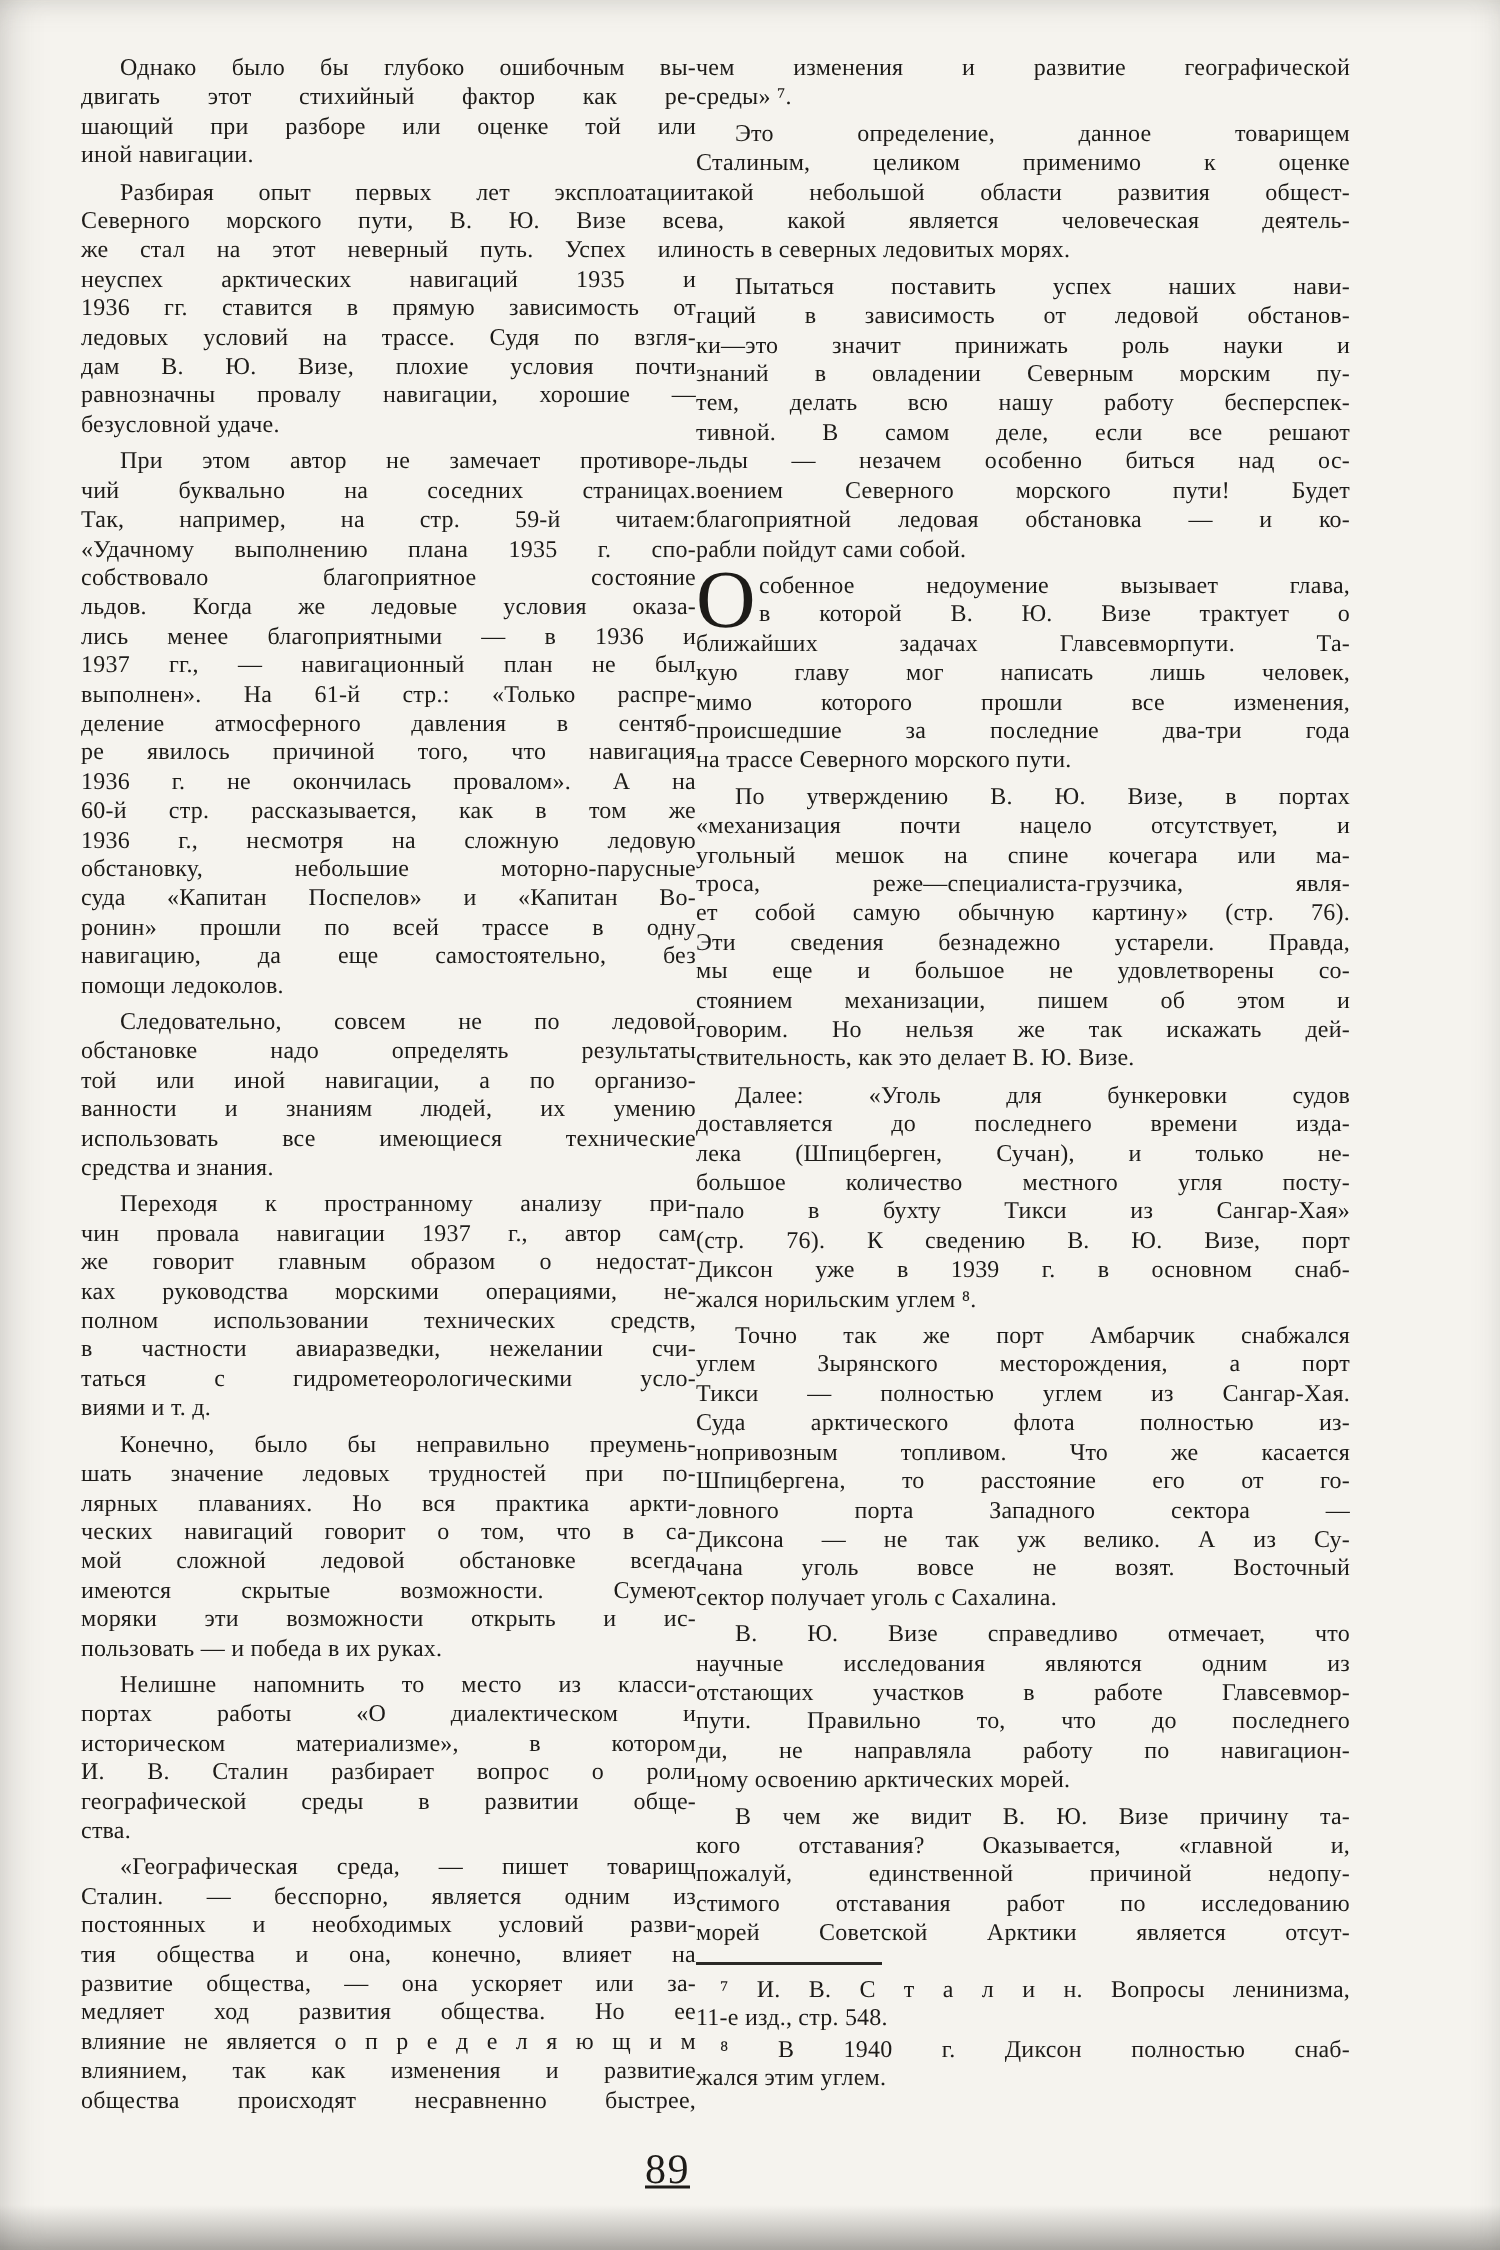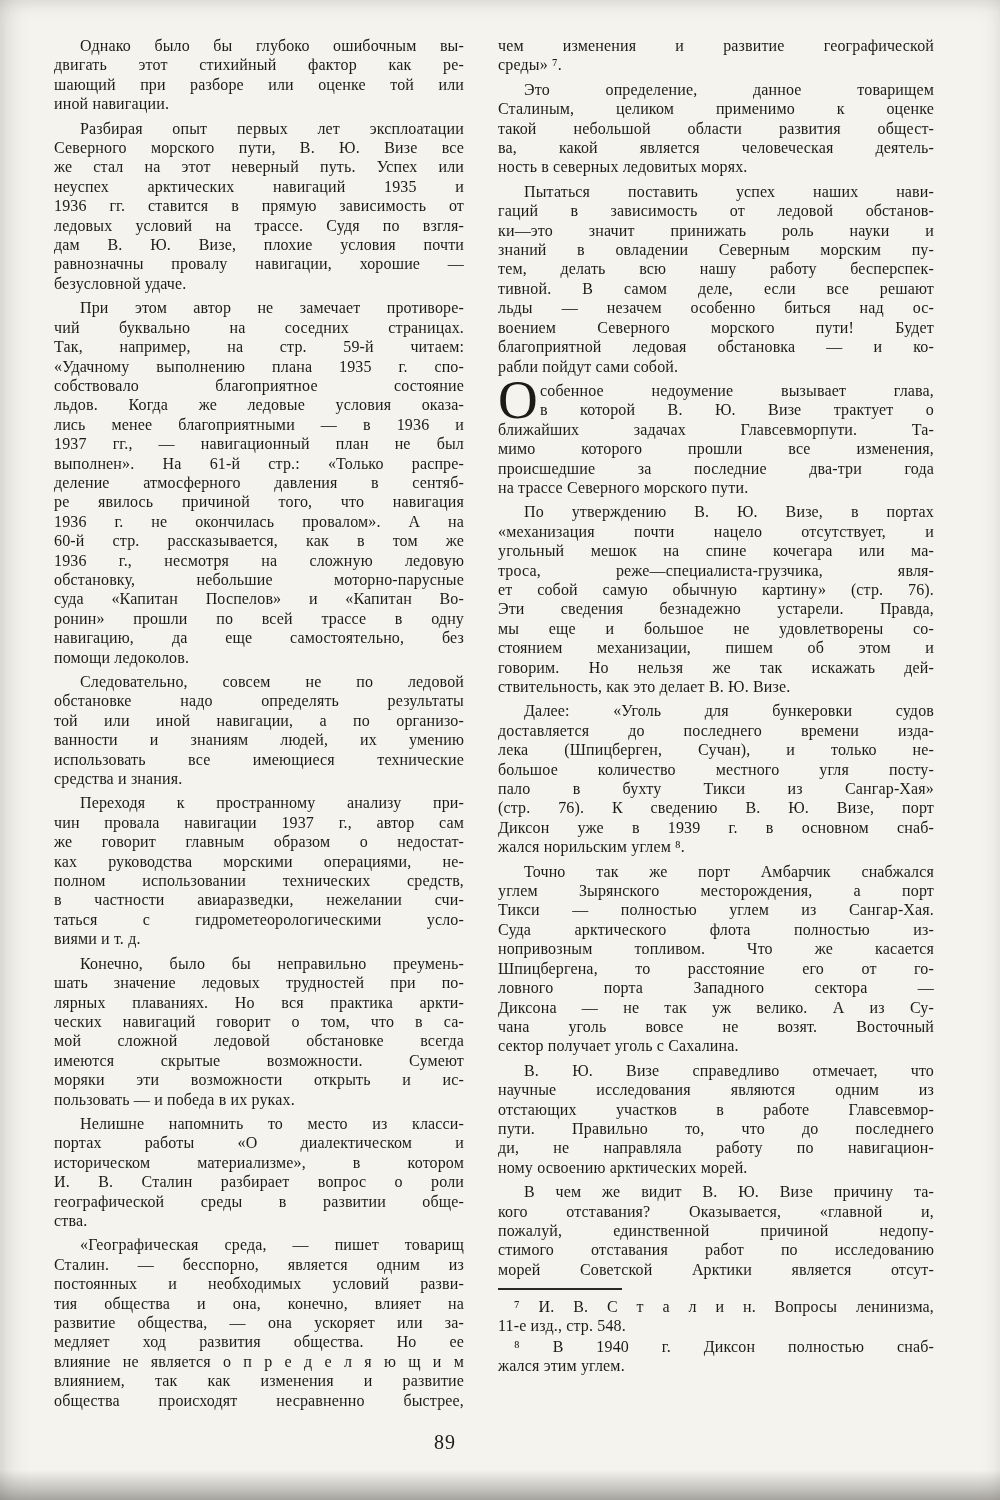--- a/index.html
+++ b/index.html
@@ -16,21 +16,21 @@
     position:absolute; inset:0;
     pointer-events:none;
     box-shadow:
       inset 20px 0 26px -18px rgba(95,93,88,0.30),
       inset -14px 0 22px -16px rgba(95,93,88,0.20),
       inset 0 16px 20px -14px rgba(95,93,88,0.18);
     z-index:3;
   }
   .columns {
     position:absolute; top:36px; left:54px;
-    display:flex; gap:34px;
+    display:flex; 
   }
   .col-left  { width:410px; }
   .col-right { width:436px; }
   .para { margin-bottom:5px; }
   .line {
     font-size:16px;
     line-height:19.4px;
     text-align:justify;
     text-align-last:justify;
     -moz-text-align-last:justify;
@@ -50,21 +50,21 @@
     border-top:2px solid #2b2926;
     margin:9px 0 7px 0;
   }
   .footnote .line { font-size:16px; line-height:19px; }
   .footnote .line.indent { text-indent:16px; }
   .footnote { margin-bottom:2px; }
   .pageno-wrap {
     position:absolute; top:1431px; left:0; width:890px;
     text-align:center;
   }
-  .pageno { font-size:20px; letter-spacing:1px; }
+  .pageno { font-size:28px; letter-spacing:1px;text-decoration:underline; }
   .bottom-shadow {
     position:absolute; left:0; right:0; bottom:0; height:30px;
     background:linear-gradient(to bottom, rgba(108,106,101,0) 0%, rgba(108,106,101,0.55) 100%);
     z-index:2;
   }
 </style>
 </head>
 <body>
 
 <div class="page">
@@ -178,20 +178,21 @@
           <div class="line">льды — незачем особенно биться над ос-</div>
           <div class="line">воением Северного морского пути! Будет</div>
           <div class="line">благоприятной ледовая обстановка — и ко-</div>
           <div class="line lastline">рабли пойдут сами собой.</div>
         </div>
         <div class="para">
           <span class="dropcap">О</span>
           <div class="line">собенное недоумение вызывает глава,</div>
           <div class="line">в которой В. Ю. Визе трактует о</div>
           <div class="line">ближайших задачах Главсевморпути. Та-</div>
+          <div class="line">кую главу мог написать лишь человек,</div>
           <div class="line">мимо которого прошли все изменения,</div>
           <div class="line">происшедшие за последние два-три года</div>
           <div class="line lastline">на трассе Северного морского пути.</div>
         </div>
         <div class="para">
           <div class="line indent">По утверждению В. Ю. Визе, в портах</div>
           <div class="line">«механизация почти нацело отсутствует, и</div>
           <div class="line">угольный мешок на спине кочегара или ма-</div>
           <div class="line">троса, реже—специалиста-грузчика, явля-</div>
           <div class="line">ет собой самую обычную картину» (стр. 76).</div>

